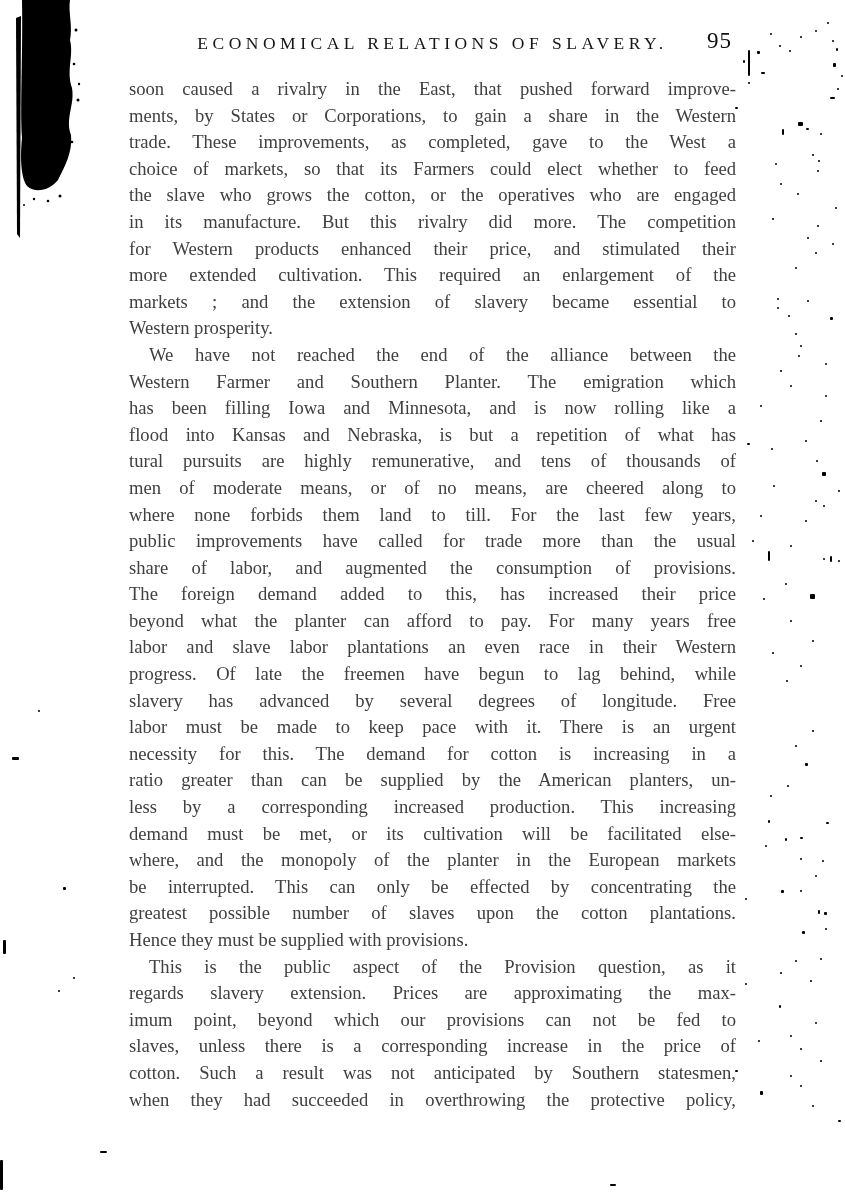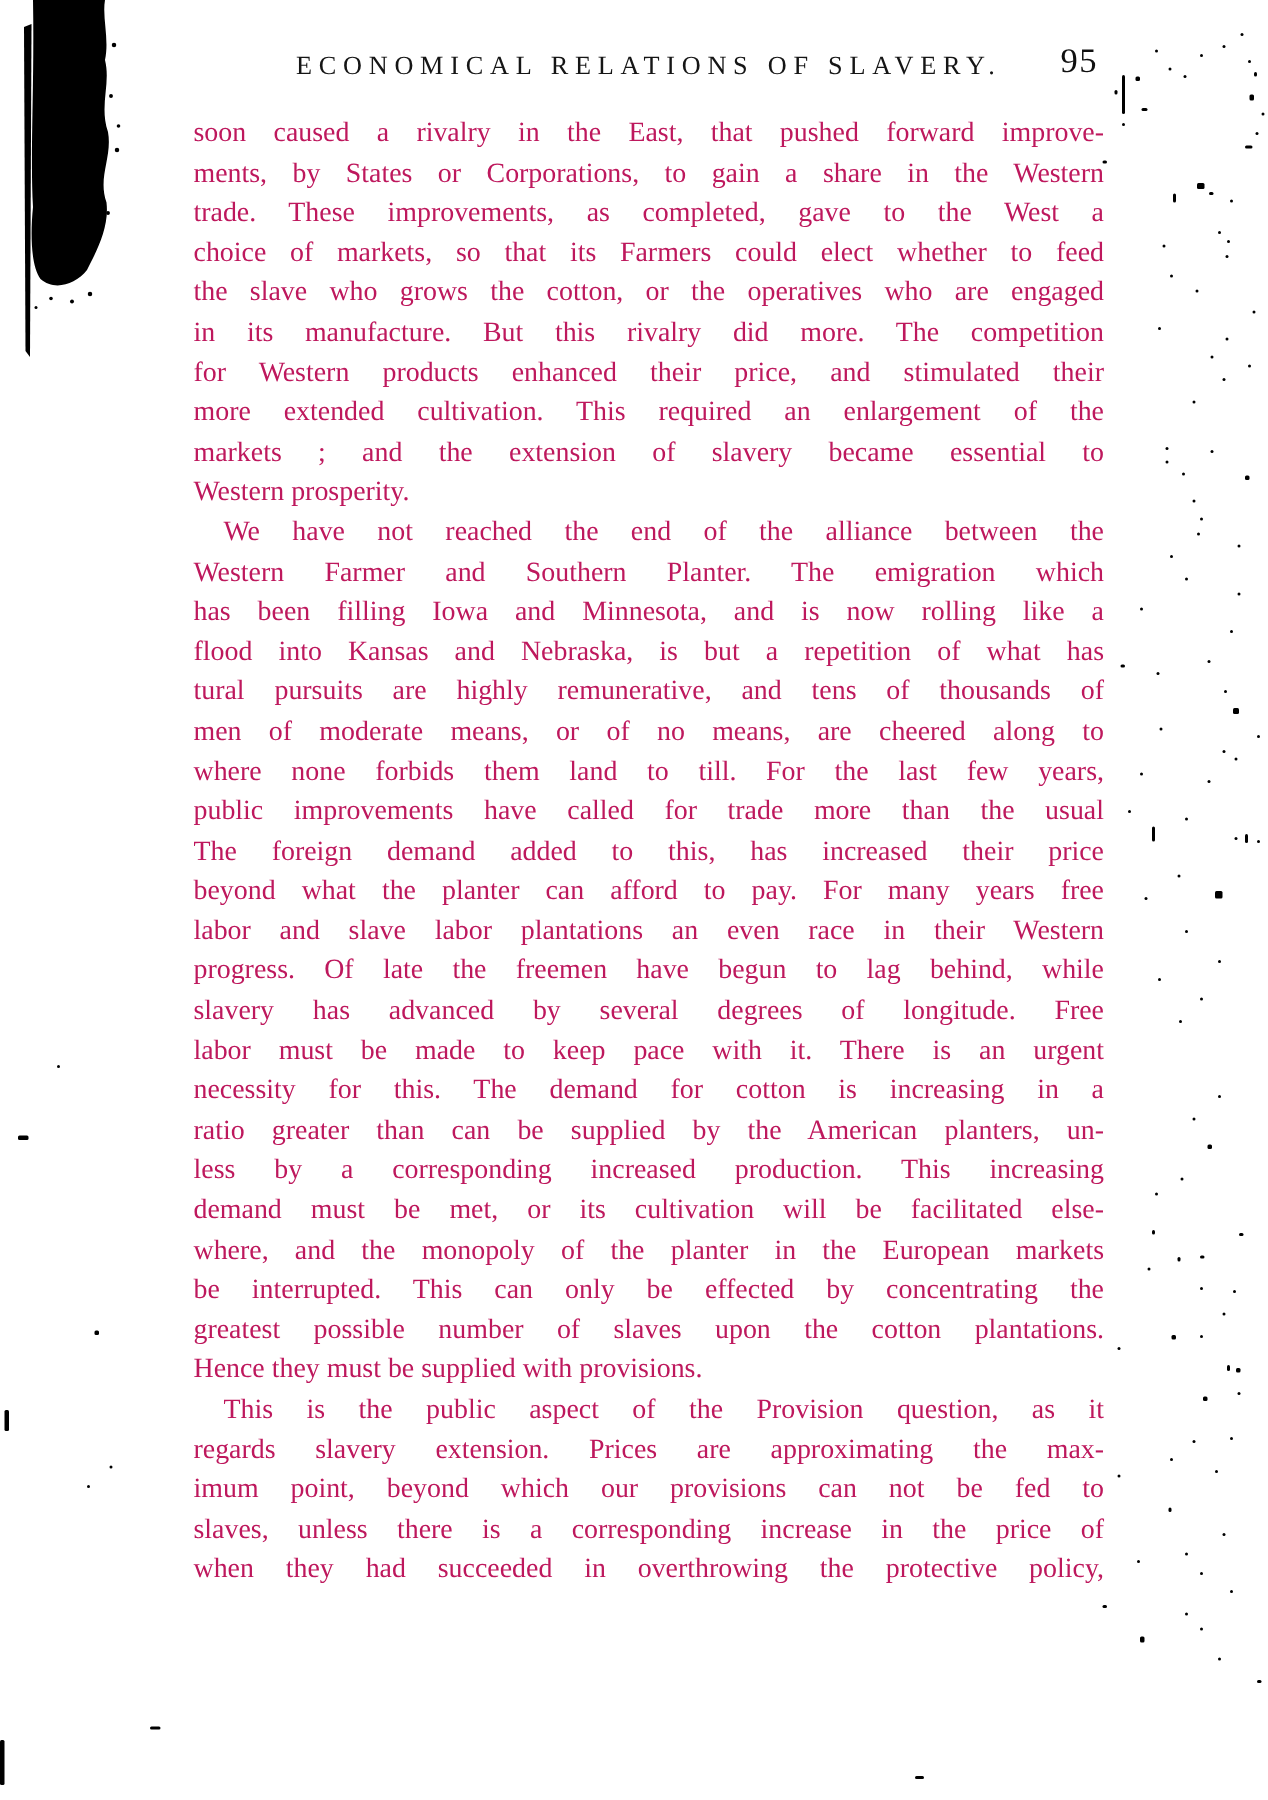--- a/index.html
+++ b/index.html
@@ -30,21 +30,21 @@
     right: 4px; top: -5px;
     font-size: 23px;
     letter-spacing: 1px;
     color: #101010;
   }
 
   .text-column {
     position: absolute;
     top: 76px; left: 129px; width: 607px;
     font-size: 18.6px;
-    color: #be185d;
+    color: #404040;
   }
   .line {
     height: 26.6px;
     line-height: 26.6px;
     text-align: justify;
     text-align-last: justify;
     overflow: visible;
   }
   .line.indent { text-indent: 20px; }
   .line.para-end { text-align-last: left; }
@@ -100,38 +100,40 @@
       <div class="line">markets ; and the extension of slavery became essential to</div>
       <div class="line para-end">Western prosperity.</div>
       <div class="line indent">We have not reached the end of the alliance between the</div>
       <div class="line">Western Farmer and Southern Planter.  The emigration which</div>
       <div class="line">has been filling Iowa and Minnesota, and is now rolling like a</div>
       <div class="line">flood into Kansas and Nebraska, is but a repetition of what has</div>
       <div class="line">tural pursuits are highly remunerative, and tens of thousands of</div>
       <div class="line">men of moderate means, or of no means, are cheered along to</div>
       <div class="line">where none forbids them land to till.  For the last few years,</div>
       <div class="line">public improvements have called for trade more than the usual</div>
+      <div class="line">share of labor, and augmented the consumption of provisions.</div>
       <div class="line">The foreign demand added to this, has increased their price</div>
       <div class="line">beyond what the planter can afford to pay.  For many years free</div>
       <div class="line">labor and slave labor plantations an even race in their Western</div>
       <div class="line">progress.  Of late the freemen have begun to lag behind, while</div>
       <div class="line">slavery has advanced by several degrees of longitude.  Free</div>
       <div class="line">labor must be made to keep pace with it.  There is an urgent</div>
       <div class="line">necessity for this.  The demand for cotton is increasing in a</div>
       <div class="line">ratio greater than can be supplied by the American planters, un-</div>
       <div class="line">less by a corresponding increased production.  This increasing</div>
       <div class="line">demand must be met, or its cultivation will be facilitated else-</div>
       <div class="line">where, and the monopoly of the planter in the European markets</div>
       <div class="line">be interrupted.  This can only be effected by concentrating the</div>
       <div class="line">greatest possible number of slaves upon the cotton plantations.</div>
       <div class="line para-end">Hence they must be supplied with provisions.</div>
       <div class="line indent">This is the public aspect of the Provision question, as it</div>
       <div class="line">regards slavery extension.  Prices are approximating the max-</div>
       <div class="line">imum point, beyond which our provisions can not be fed to</div>
       <div class="line">slaves, unless there is a corresponding increase in the price of</div>
+      <div class="line">cotton.  Such a result was not anticipated by Southern statesmen,</div>
       <div class="line">when they had succeeded in overthrowing the protective policy,</div>
     </div>
 
   <div class="artifact-layer">
       <div class="speck" style="left: 748px; top: 50px; width: 2px; height: 26px;"></div>
       <div class="speck" style="left: 757px; top: 51px; width: 3px; height: 3px;"></div>
       <div class="speck" style="left: 743px; top: 60px; width: 2px; height: 3px;"></div>
       <div class="speck" style="left: 761px; top: 72px; width: 4px; height: 2px;"></div>
       <div class="speck" style="left: 748px; top: 82px; width: 2px; height: 2px;"></div>
       <div class="speck" style="left: 770px; top: 33px; width: 2px; height: 2px;"></div>

